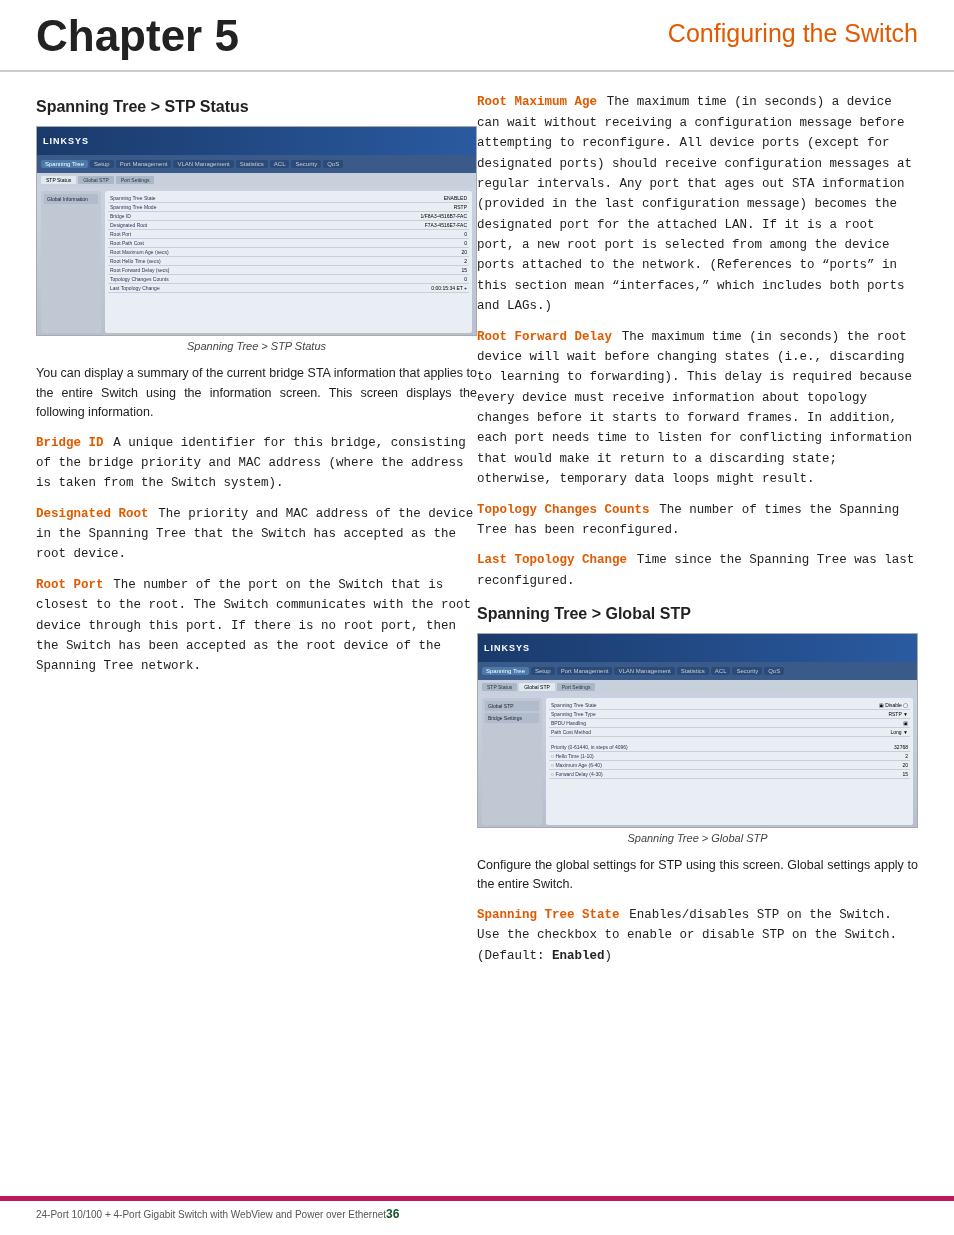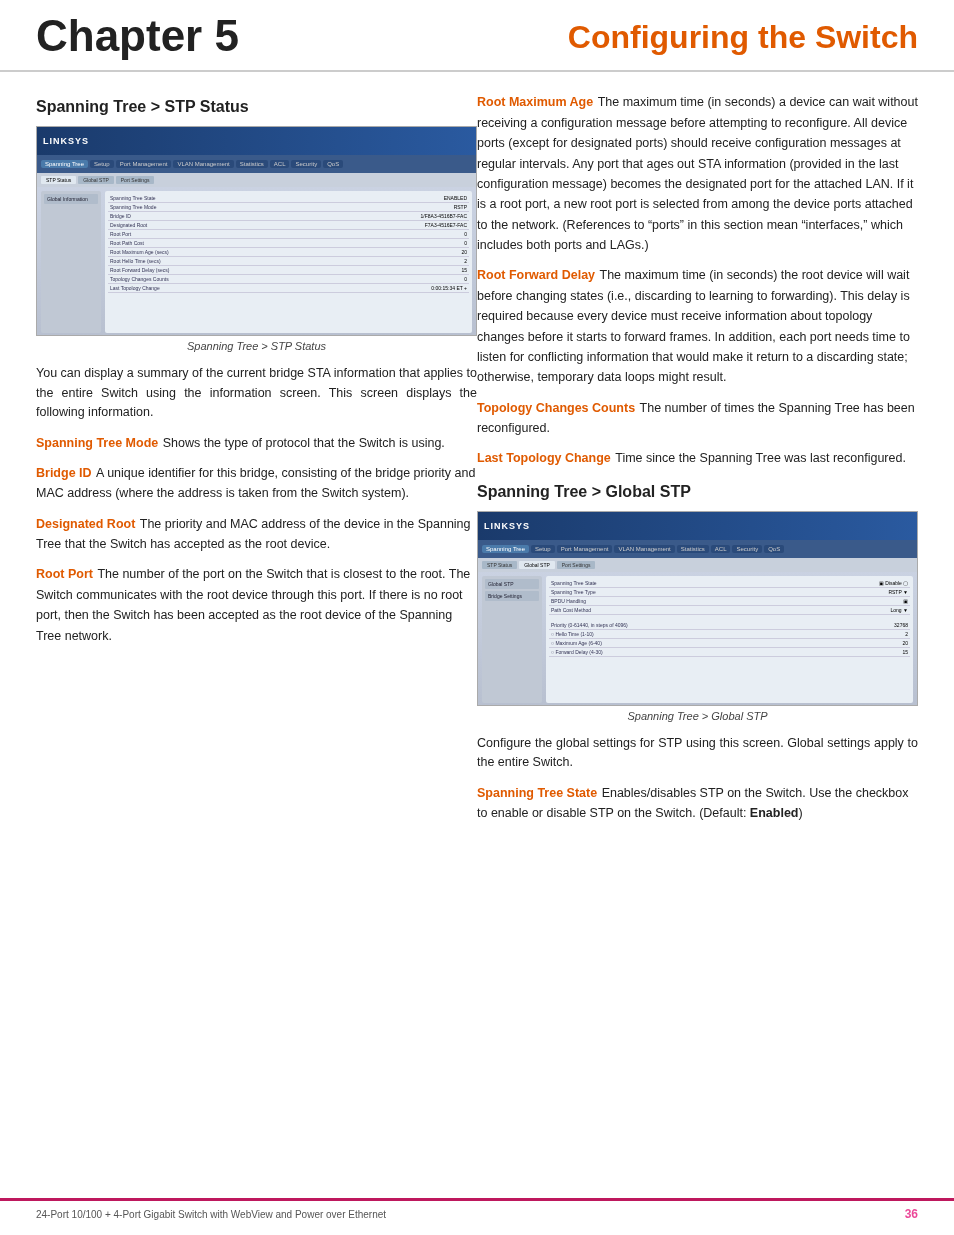--- a/index.html
+++ b/index.html
@@ -21,22 +21,22 @@
       border-bottom: 2px solid #ccc;
       margin-bottom: 10px;
     }
     .chapter-title {
       font-size: 44px;
       font-weight: bold;
       color: #222;
       line-height: 1.1;
     }
     .page-subtitle {
-      font-size: 32px;
-      font-weight: bold;
+      font-size: 25px;
+      font-weight: normal;
       color: #e05a00;
       text-align: right;
       line-height: 1.2;
       padding-top: 6px;
     }
 
     
     .main-content {
       display: flex;
       padding: 10px 36px 20px 36px;
@@ -181,20 +181,21 @@
       font-size: 12.5px;
       line-height: 1.55;
       color: #222;
       margin-bottom: 10px;
       text-align: justify;
     }
 
     
     .term-block {
       margin-bottom: 10px;
+      font-family: Liberation Mono, monospace;
     }
     .term-label {
       font-weight: bold;
       color: #e05a00;
       font-size: 12.5px;
     }
     .term-text {
       font-size: 12.5px;
       line-height: 1.55;
       color: #222;
@@ -206,32 +207,31 @@
 
     
     .page-footer {
       position: absolute;
       bottom: 14px;
       left: 0;
       right: 0;
       padding: 0 36px;
       display: flex;
       align-items: center;
-      justify-content: space-between;
-      border-top: 3px solid #be185d;
+      justify-content: flex-start;
+      border-top: 5px solid #be185d;
       padding-top: 6px;
-      gap: 40px;
     }
     .footer-text {
       font-size: 10px;
       color: #555;
     }
     .footer-page {
       font-size: 12px;
-      color: #ec4899;
+      color: #14532d;
       font-weight: bold;
     }
 
     
     .screenshot-box2 {
       border: 1px solid #aaa;
       background: #e8e8e8;
       width: 100%;
       height: 195px;
       overflow: hidden;
@@ -323,24 +323,20 @@
               </div>
           </div>
         </div>
       </div>
     </div>
     <div class="screenshot-caption">Spanning Tree &gt; STP Status</div>
 
     <p class="body-text">You can display a summary of the current bridge STA information that applies to the entire Switch using the information screen. This screen displays the following information.</p>
 
 
-    <div class="term-block">
-      <span class="term-label">Spanning Tree Mode</span>
-      <span class="term-text term-inline">  Shows the type of protocol that the Switch is using.</span>
-    </div>
 
     <div class="term-block">
       <span class="term-label">Bridge ID</span>
       <span class="term-text term-inline">  A unique identifier for this bridge, consisting of the bridge priority and MAC address (where the address is taken from the Switch system).</span>
     </div>
 
     <div class="term-block">
       <span class="term-label">Designated Root</span>
       <span class="term-text term-inline">  The priority and MAC address of the device in the Spanning Tree that the Switch has accepted as the root device.</span>
     </div>

